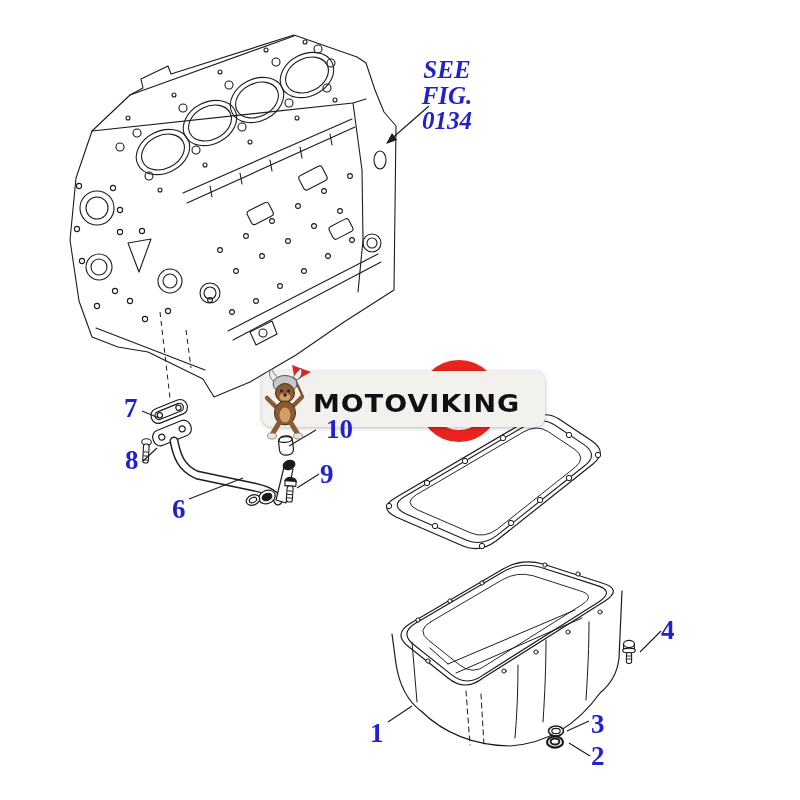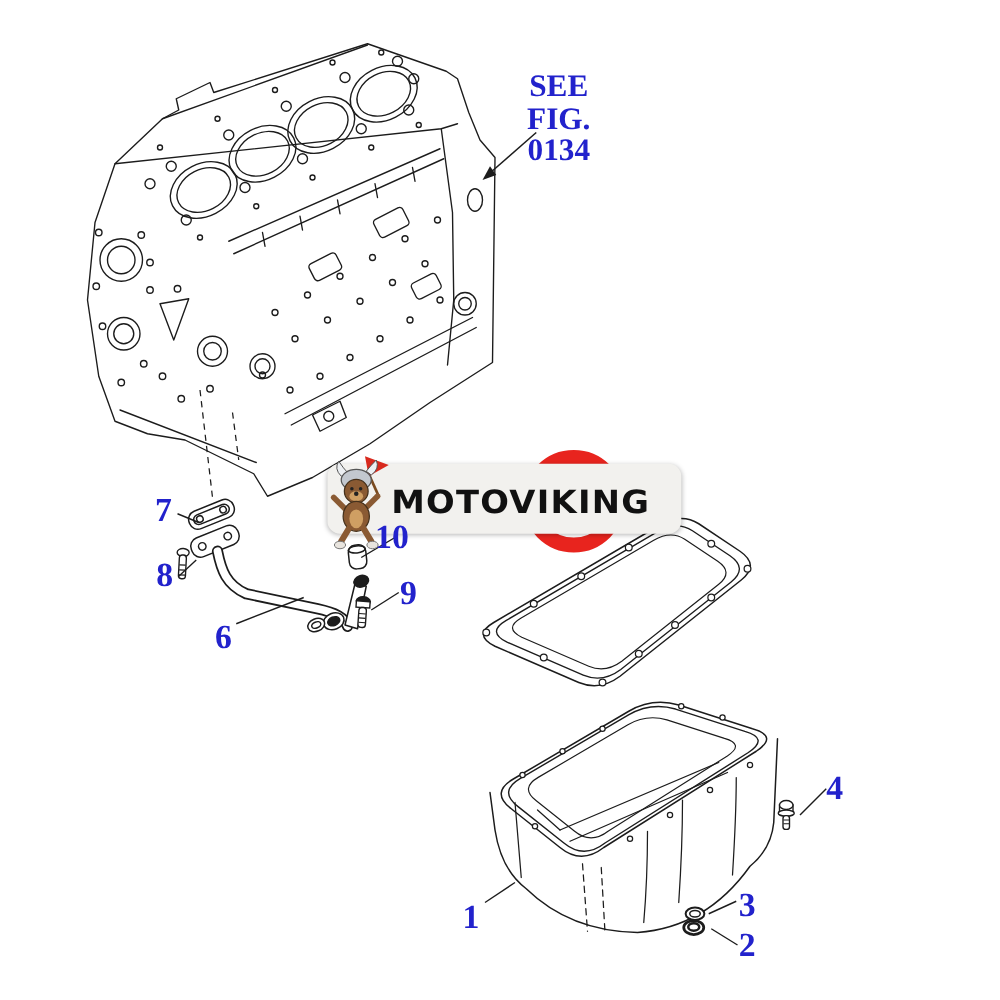--- a/index.html
+++ b/index.html
@@ -2,21 +2,21 @@
 <html style="--background: #ffffff; --line-art: #1c1c1c; --callout-text: #2222cc; --logo-ring: #e8241e; --logo-banner: #f2f1ee; --logo-text: #111111;"><head>
 <meta charset="utf-8">
 <style>
   html,body{margin:0;padding:0;background:#fff;}
   .stage{position:relative;width:800px;height:800px;background:var(--background,#fff);overflow:hidden;
          font-family:"Liberation Serif",serif;}
   .art{position:absolute;left:0;top:0;z-index:1;color:var(--line-art,#1c1c1c);}
   .callout{position:absolute;z-index:5;color:var(--callout-text,#2222cc);font-weight:bold;
            font-size:27px;line-height:1;font-family:"Liberation Serif",serif;}
   .figref{position:absolute;left:398px;top:57px;width:98px;z-index:5;text-align:center;
-          color:var(--callout-text,#2222cc);font-weight:bold;font-size:25px;line-height:1.02;}
+          color:var(--callout-text,#2222cc);font-weight:bold;font-size:25px;line-height:1.02;font-style:italic;}
   .logo{position:absolute;left:0;top:0;z-index:3;}
   .logo-ring{position:absolute;left:418px;top:360px;width:58px;height:58px;border-radius:50%;
              border:12px solid var(--logo-ring,#e8241e);background:#fff;}
   .logo-banner{position:absolute;left:262px;top:371px;width:283px;height:56px;border-radius:10px;
                background:var(--logo-banner,#f2f1ee);box-shadow:0 1px 4px rgba(0,0,0,.28);}
   .logo-dog{position:absolute;left:263px;top:361px;}
   .logo-text{position:absolute;left:313px;top:387px;width:230px;color:var(--logo-text,#111);
              font-family:"DejaVu Sans",sans-serif;font-weight:bold;font-size:27px;letter-spacing:1px;
              transform:scaleY(.95);white-space:nowrap;}
 </style>
@@ -294,20 +294,20 @@
   </div>
 
   <div class="figref">
     <div>SEE FIG.</div>
     <div>0134</div>
   </div>
 
   <div class="callout" style="left:124px;top:395px">7</div>
   <div class="callout" style="left:125px;top:447px">8</div>
   <div class="callout" style="left:172px;top:496px">6</div>
-  <div class="callout" style="left:300px;top:416px">10</div>
+  <div class="callout" style="left:326px;top:416px">10</div>
   <div class="callout" style="left:320px;top:461px">9</div>
   <div class="callout" style="left:661px;top:617px">4</div>
   <div class="callout" style="left:370px;top:720px">1</div>
   <div class="callout" style="left:591px;top:711px">3</div>
   <div class="callout" style="left:591px;top:743px">2</div>
 
 </div>
 
 </body></html>

